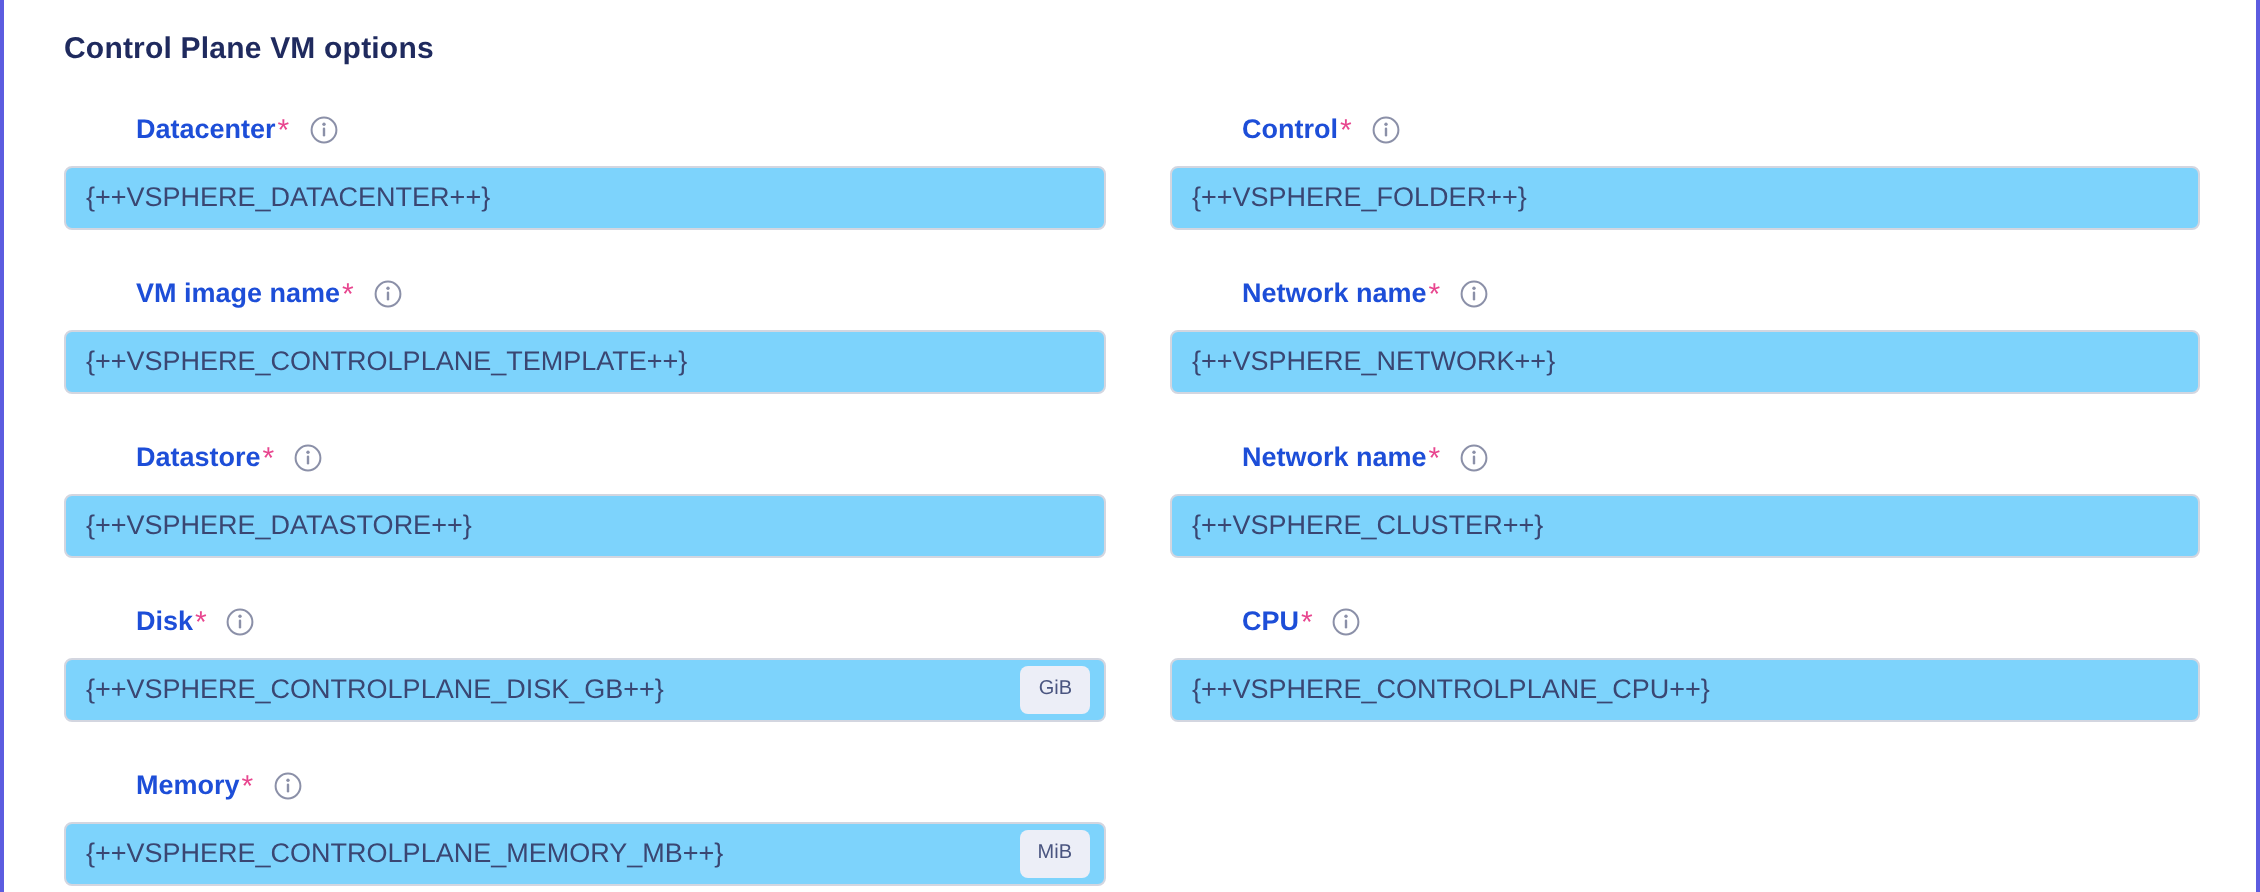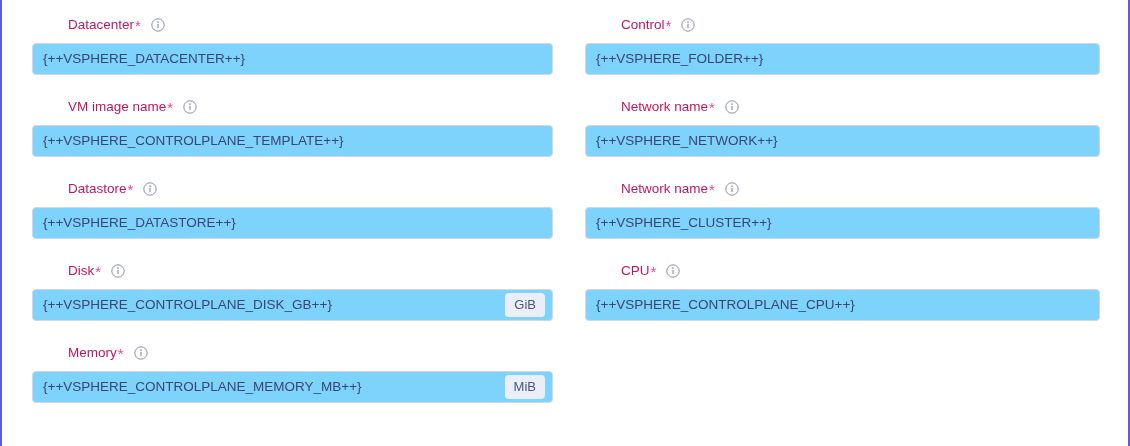--- a/index.html
+++ b/index.html
@@ -46,22 +46,22 @@
     visibility: hidden;
   }
   .field-label-row {
     display: flex;
     align-items: center;
     height: 18px;
     margin-bottom: 9px;
   }
   .field-label {
     font-size: 13.5px;
-    font-weight: normal;
-    color: #be185d;
+    font-weight: bold;
+    color: #1d4ed8;
     line-height: 16px;
     white-space: nowrap;
     padding-left: 36px;
   }
   .req-star {
     color: #e8468f;
     font-size: 15px;
     line-height: 10px;
     margin-left: 1px;
     position: relative;
@@ -99,35 +99,36 @@
     flex: 1 1 auto;
     white-space: nowrap;
     overflow: hidden;
     text-overflow: ellipsis;
     font-family: "Liberation Sans", sans-serif;
   }
   .unit-badge {
     flex: 0 0 auto;
     background: #eceef7;
     color: #4a5580;
-    font-size: 13px;
+    font-size: 10px;
     line-height: 14px;
     border-radius: 4px;
     padding: 5px 9px;
     margin-left: 8px;
     margin-right: -3px;
     white-space: nowrap;
   }
 </style>
 </head>
 <body>
 
 <div class="page">
   <div class="inner">
 
+    <h2 class="section-title">Control Plane VM options</h2>
 
     <div class="grid">
 
       <div class="field">
         <div class="field-label-row">
           <span class="field-label">Datacenter</span>
           <span class="req-star">*</span>
           <span class="info-icon">
             <svg width="14" height="14" viewBox="0 0 14 14">
                 <circle cx="7" cy="7" r="6.2" fill="none" stroke="#8b90a8" stroke-width="1"></circle>

